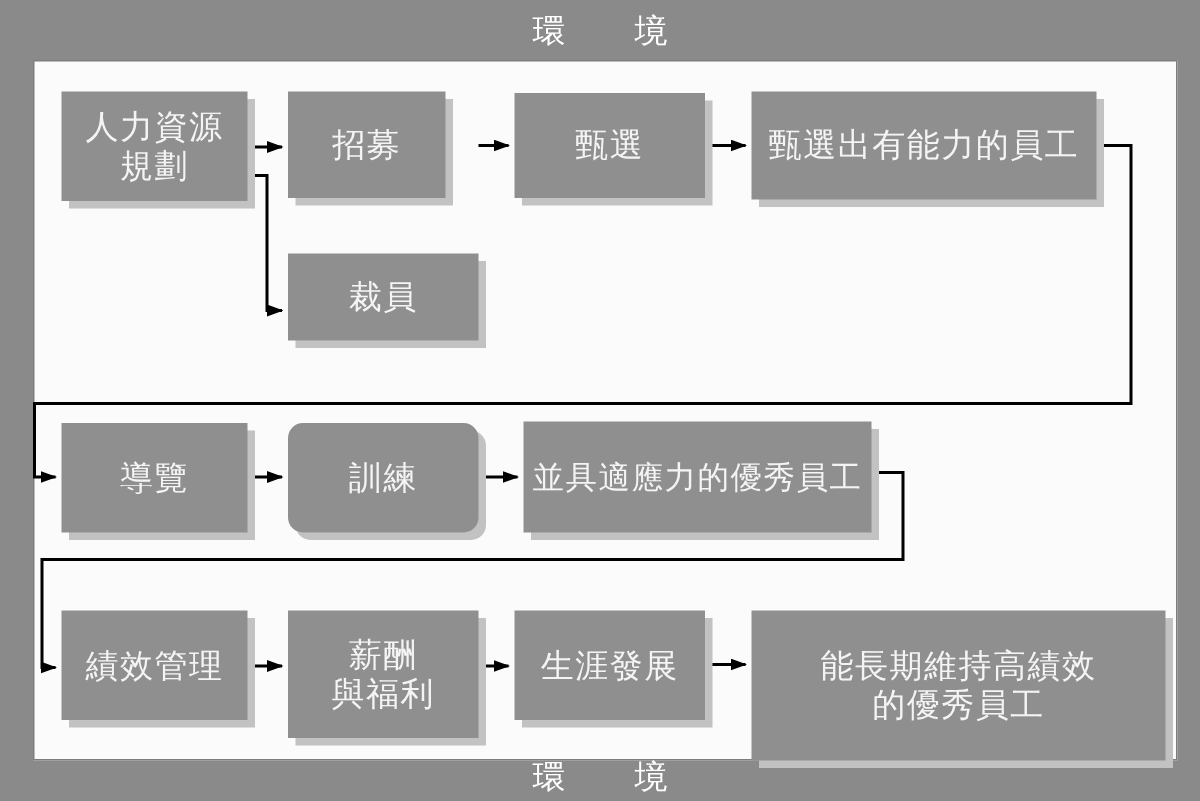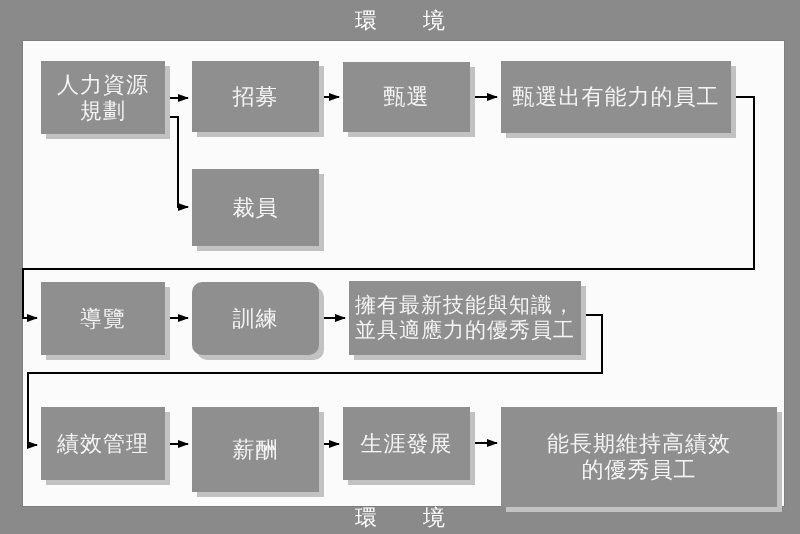--- a/index.html
+++ b/index.html
@@ -96,47 +96,47 @@
         <polyline points="319,444 339,444" fill="none" stroke="#000000" stroke-width="2" marker-end="url(#arrowhead)"></polyline>
         <polyline points="470,443 497,443" fill="none" stroke="#000000" stroke-width="2" marker-end="url(#arrowhead)"></polyline>
       </g>
   </svg>
 
   <div id="nodes-layer">
       <div class="node" style="left: 41px; top: 61px; width: 124px; height: 73px; font-size: 22px;">
         <div class="line">人力資源</div>
         <div class="line">規劃</div>
       </div>
-      <div class="node" style="left: 192px; top: 61px; width: 127px; height: 71px; font-size: 22px; align-items: center;">
+      <div class="node" style="left: 192px; top: 61px; width: 105px; height: 71px; font-size: 22px; align-items: center;">
         <div class="line">招募</div>
       </div>
       <div class="node" style="left: 343px; top: 62px; width: 127px; height: 70px; font-size: 22px;">
         <div class="line">甄選</div>
       </div>
       <div class="node" style="left: 501px; top: 61px; width: 230px; height: 72px; font-size: 22px;">
         <div class="line">甄選出有能力的員工</div>
       </div>
-      <div class="node" style="left: 192px; top: 169px; width: 127px; height: 77px; font-size: 22px;">
+      <div class="node" style="left: 192px; top: 169px; width: 127px; height: 58px; font-size: 22px;">
         <div class="line">裁員</div>
       </div>
       <div class="node" style="left: 41px; top: 282px; width: 124px; height: 73px; font-size: 22px;">
         <div class="line">導覽</div>
       </div>
       <div class="node" style="left: 192px; top: 282px; width: 127px; height: 73px; font-size: 22px; border-radius: 10px;">
         <div class="line">訓練</div>
       </div>
       <div class="node" style="left: 349px; top: 281px; width: 232px; height: 74px; font-size: 21px;">
-        <div class="line">擁有最新技能與知識，</div>
         <div class="line">並具適應力的優秀員工</div>
       </div>
       <div class="node" style="left: 41px; top: 407px; width: 124px; height: 73px; font-size: 22px; align-items: center;">
         <div class="line">績效管理</div>
       </div>
       <div class="node" style="left: 192px; top: 407px; width: 127px; height: 85px; font-size: 22px;">
         <div class="line">薪酬</div>
+        <div class="line">與福利</div>
       </div>
       <div class="node" style="left: 343px; top: 407px; width: 127px; height: 73px; font-size: 22px;">
         <div class="line">生涯發展</div>
       </div>
       <div class="node" style="left: 501px; top: 407px; width: 276px; height: 100px; font-size: 22px;">
         <div class="line">能長期維持高績效</div>
         <div class="line">的優秀員工</div>
       </div>
     </div>
 

